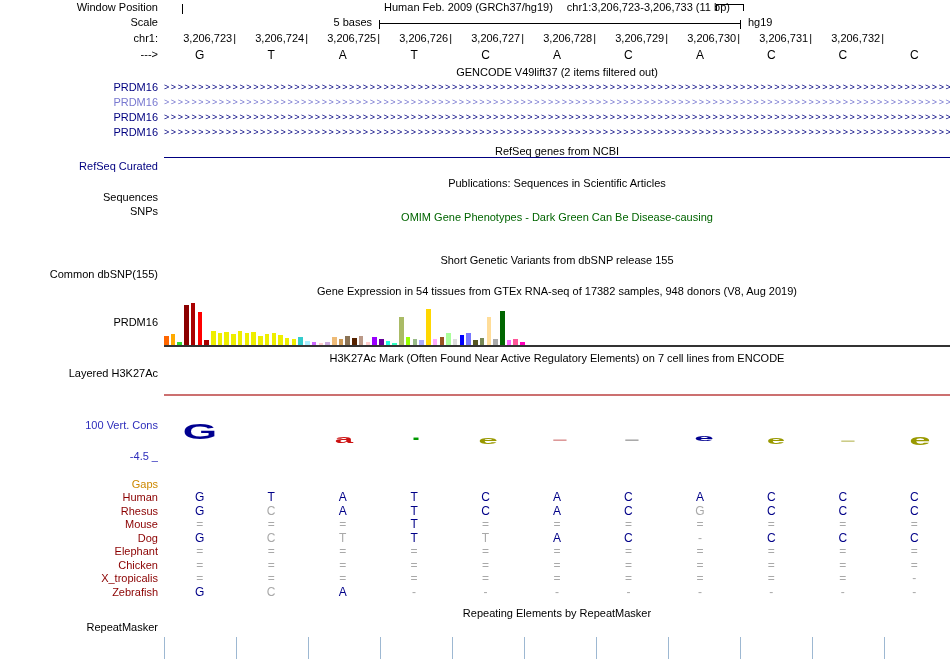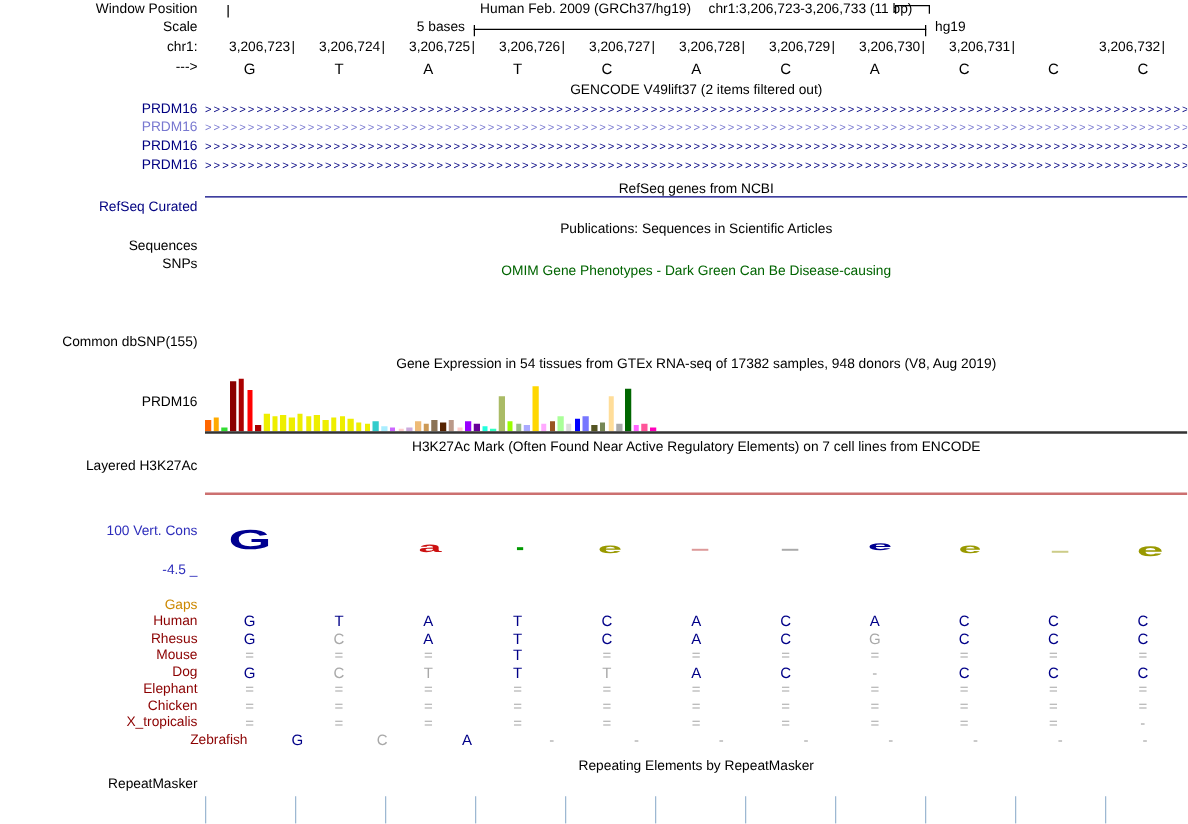--- a/index.html
+++ b/index.html
@@ -71,21 +71,21 @@
     <div class="content cells">
         <div class="coord-cell" style="width: 72px;">3,206,723<span class="coord-tick">|</span></div>
         <div class="coord-cell" style="width: 72px;">3,206,724<span class="coord-tick">|</span></div>
         <div class="coord-cell" style="width: 72px;">3,206,725<span class="coord-tick">|</span></div>
         <div class="coord-cell" style="width: 72px;">3,206,726<span class="coord-tick">|</span></div>
         <div class="coord-cell" style="width: 72px;">3,206,727<span class="coord-tick">|</span></div>
         <div class="coord-cell" style="width: 72px;">3,206,728<span class="coord-tick">|</span></div>
         <div class="coord-cell" style="width: 72px;">3,206,729<span class="coord-tick">|</span></div>
         <div class="coord-cell" style="width: 72px;">3,206,730<span class="coord-tick">|</span></div>
         <div class="coord-cell" style="width: 72px;">3,206,731<span class="coord-tick">|</span></div>
-        <div class="coord-cell" style="width: 72px; padding-left: 48px;">3,206,732<span class="coord-tick">|</span></div>
+        <div class="coord-cell" style="width: 72px;">3,206,732<span class="coord-tick">|</span></div>
       </div>
   </div>
 
   <div class="band" style="top:48px;height:15px">
     <div class="gutter">---&gt;</div>
     <div class="content cells">
         <div class="base-cell" style="width: 72px;">G</div>
         <div class="base-cell" style="width: 72px;">T</div>
         <div class="base-cell" style="width: 72px;">A</div>
         <div class="base-cell" style="width: 72px;">T</div>
@@ -149,20 +149,24 @@
   <div class="band" style="top:205px;height:13px">
     <div class="gutter">SNPs</div>
     <div class="content"></div>
   </div>
 
   <div class="band" style="top:211px;height:13px">
     <div class="gutter"></div>
     <div class="content ctitle" style="color:#006400">OMIM Gene Phenotypes - Dark Green Can Be Disease-causing</div>
   </div>
 
+  <div class="band" style="top:254px;height:12px">
+    <div class="gutter"></div>
+    <div class="content ctitle">Short Genetic Variants from dbSNP release 155</div>
+  </div>
   <div class="band" style="top:268px;height:13px">
     <div class="gutter">Common dbSNP(155)</div>
     <div class="content"></div>
   </div>
 
   <div class="band" style="top:285px;height:13px">
     <div class="gutter"></div>
     <div class="content ctitle">Gene Expression in 54 tissues from GTEx RNA-seq of 17382 samples, 948 donors (V8, Aug 2019)</div>
   </div>
   <div class="band" style="top:300px;height:47px">
@@ -374,21 +378,21 @@
           <div class="mz-cell" style="width: 72px; color: rgb(169, 169, 169);">=</div>
           <div class="mz-cell" style="width: 72px; color: rgb(169, 169, 169);">=</div>
           <div class="mz-cell" style="width: 72px; color: rgb(169, 169, 169);">=</div>
           <div class="mz-cell" style="width: 72px; color: rgb(169, 169, 169);">=</div>
           <div class="mz-cell" style="width: 72px; color: rgb(169, 169, 169);">=</div>
           <div class="mz-cell" style="width: 72px; color: rgb(169, 169, 169);">=</div>
           <div class="mz-cell" style="width: 72px; color: rgb(169, 169, 169);">-</div>
         </div>
       </div>
       <div class="track-row mz-row">
-        <div class="gutter" style="color: rgb(139, 0, 0); padding-left: 40px;">Zebrafish</div>
+        <div class="gutter" style="color: rgb(139, 0, 0);">Zebrafish</div>
         <div class="content mz-cells">
           <div class="mz-cell" style="width: 72px; color: rgb(0, 0, 136);">G</div>
           <div class="mz-cell" style="width: 72px; color: rgb(169, 169, 169);">C</div>
           <div class="mz-cell" style="width: 72px; color: rgb(0, 0, 136);">A</div>
           <div class="mz-cell" style="width: 72px; color: rgb(169, 169, 169);">-</div>
           <div class="mz-cell" style="width: 72px; color: rgb(169, 169, 169);">-</div>
           <div class="mz-cell" style="width: 72px; color: rgb(169, 169, 169);">-</div>
           <div class="mz-cell" style="width: 72px; color: rgb(169, 169, 169);">-</div>
           <div class="mz-cell" style="width: 72px; color: rgb(169, 169, 169);">-</div>
           <div class="mz-cell" style="width: 72px; color: rgb(169, 169, 169);">-</div>

